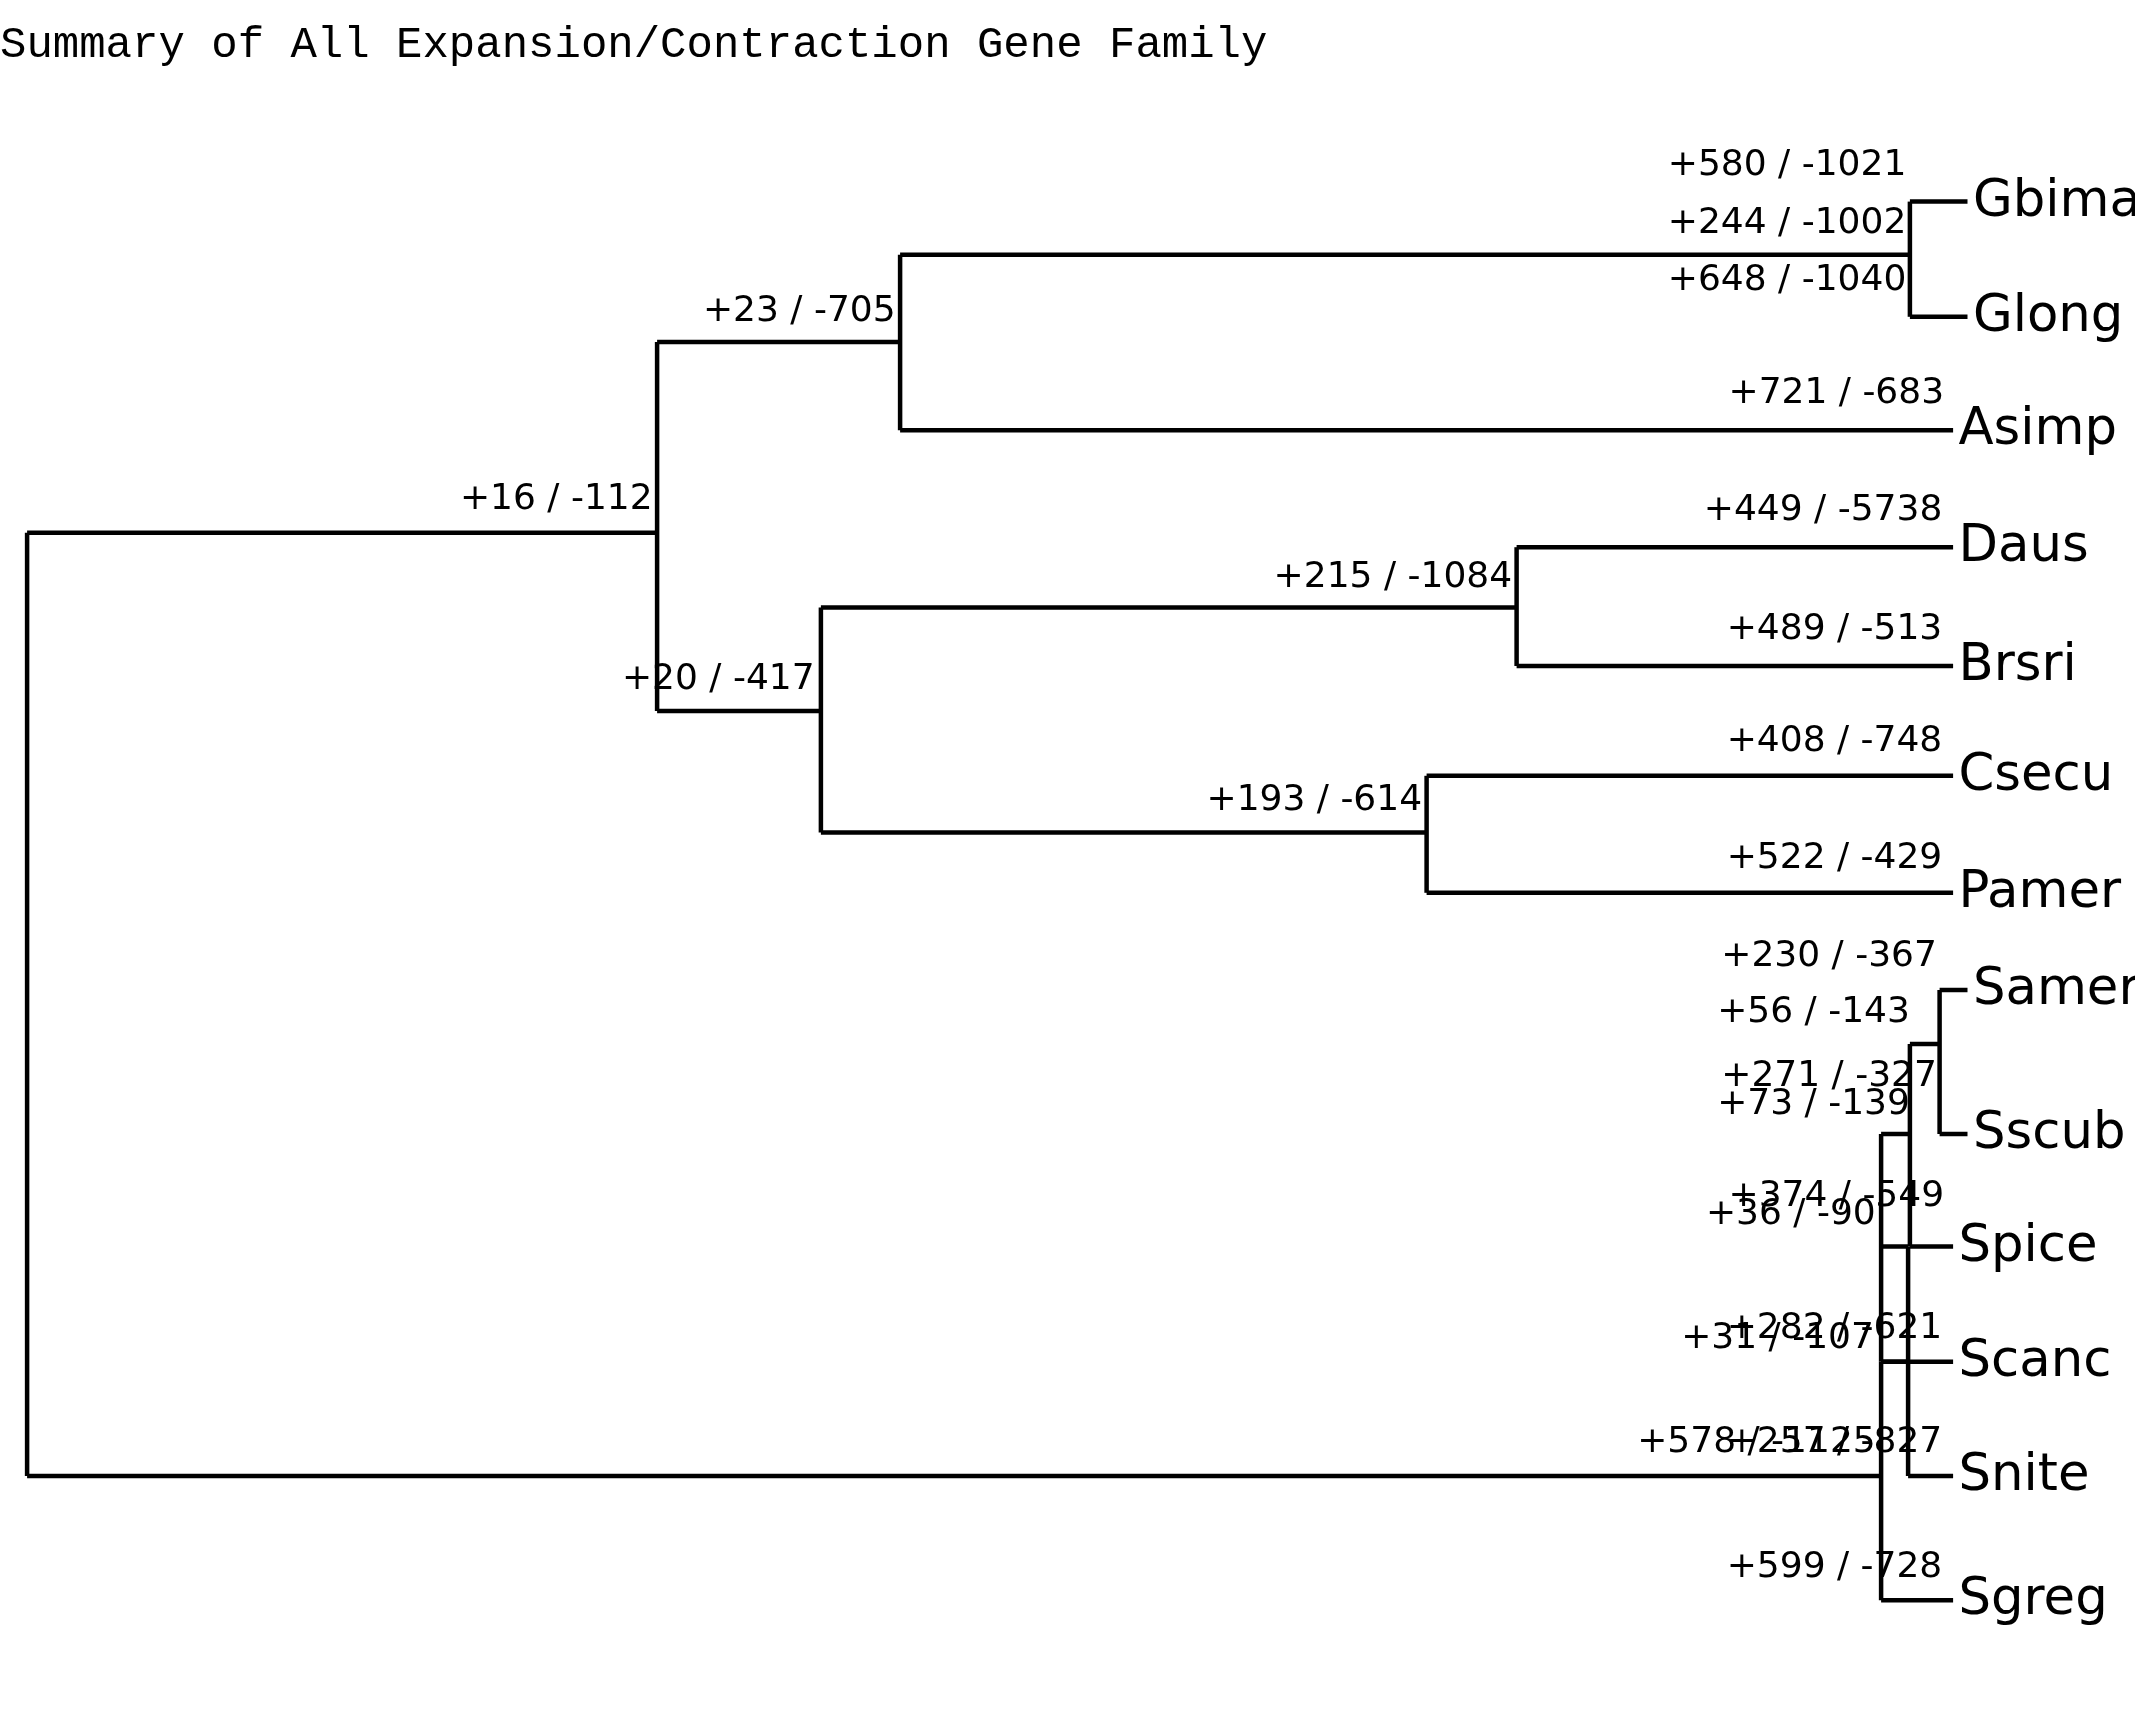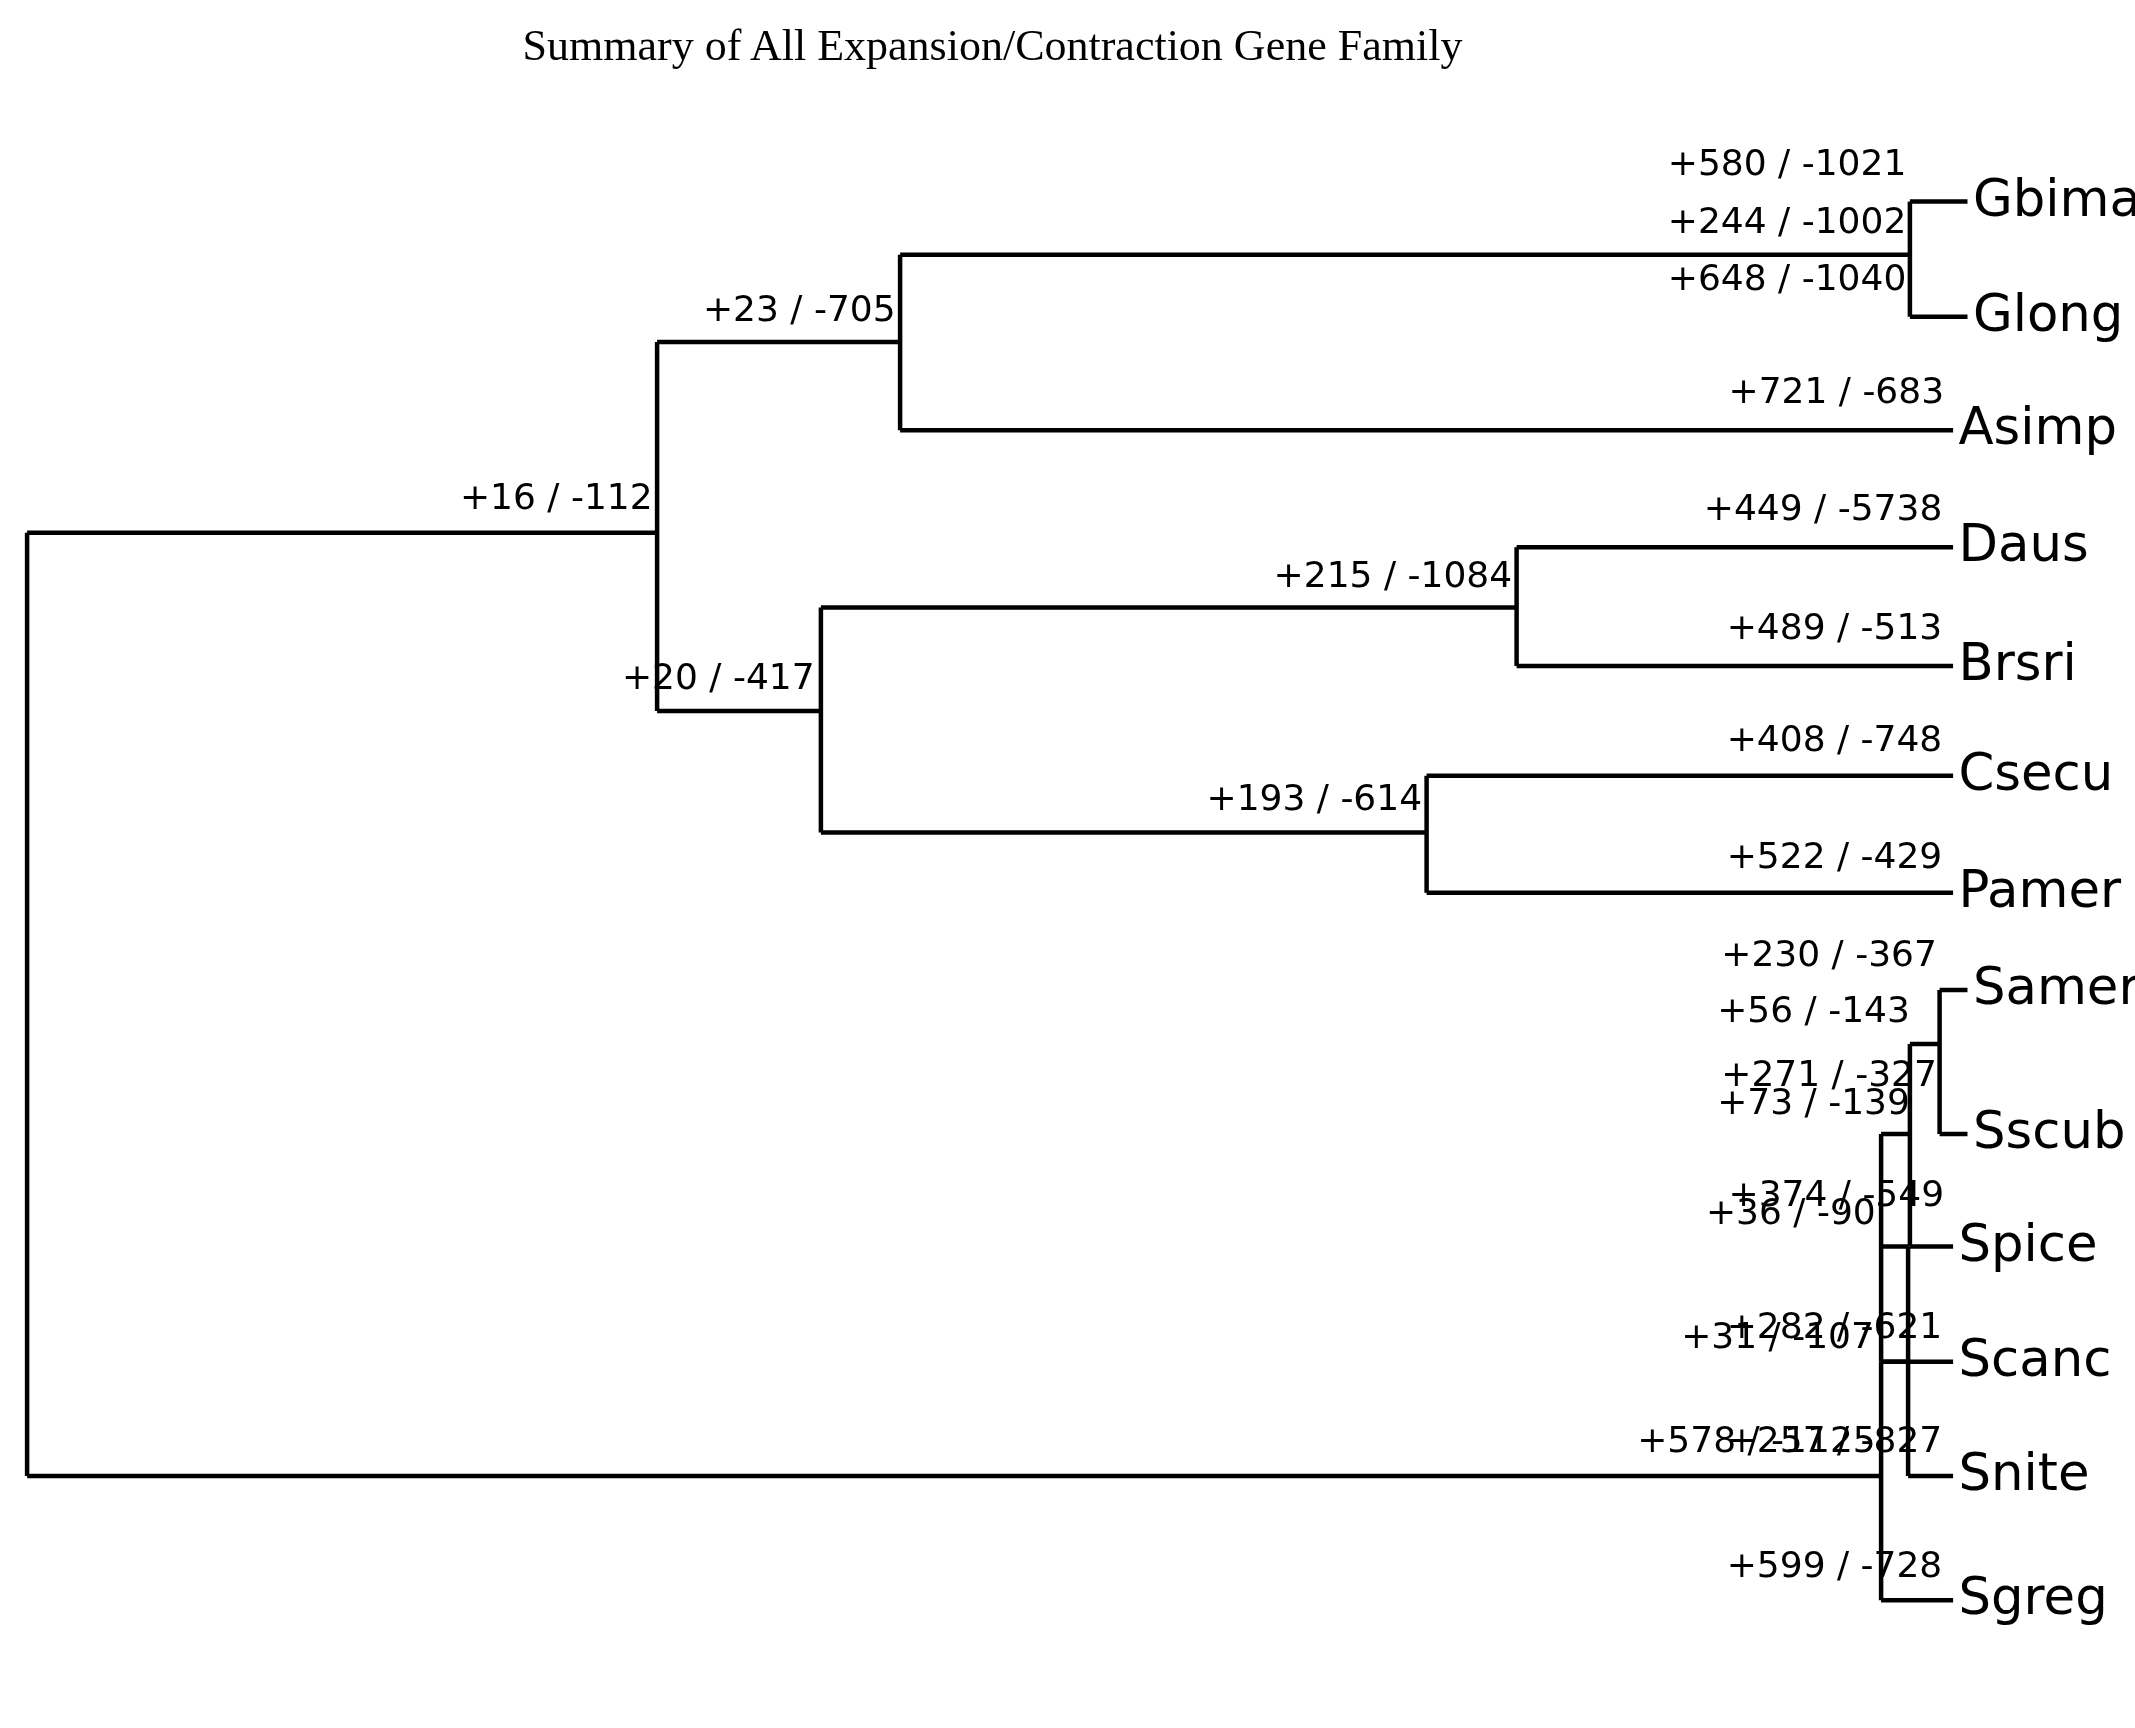--- a/index.html
+++ b/index.html
@@ -13,22 +13,21 @@
     height: 1728px;
     background: #ffffff;
     overflow: hidden;
     font-family: "DejaVu Sans", sans-serif;
   }
   #tree-title {
     position: absolute;
     left: 0;
     top: 20px;
     width: 1985px;
-    text-align: center;
-    font-family: Liberation Serif, serif;
+    font-family: Liberation Mono, monospace;
     font-size: 44px;
     color: #000000;
     letter-spacing: 0px;
     white-space: nowrap;
   }
   svg#tree-canvas {
     position: absolute;
     left: 0;
     top: 0;
     width: 2135px;

